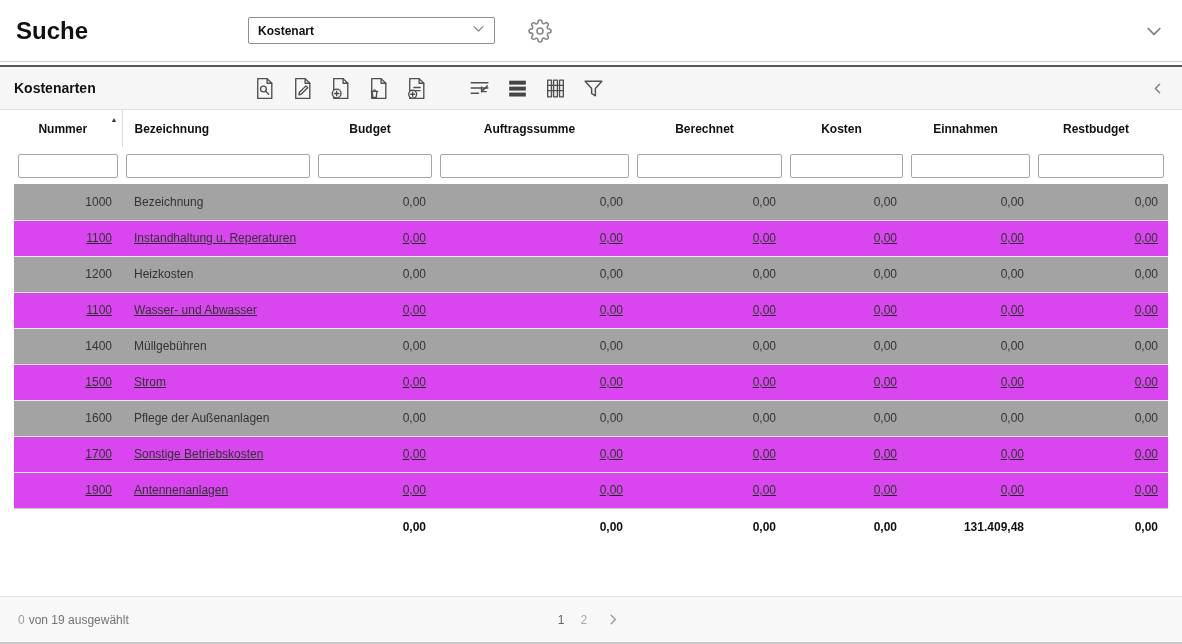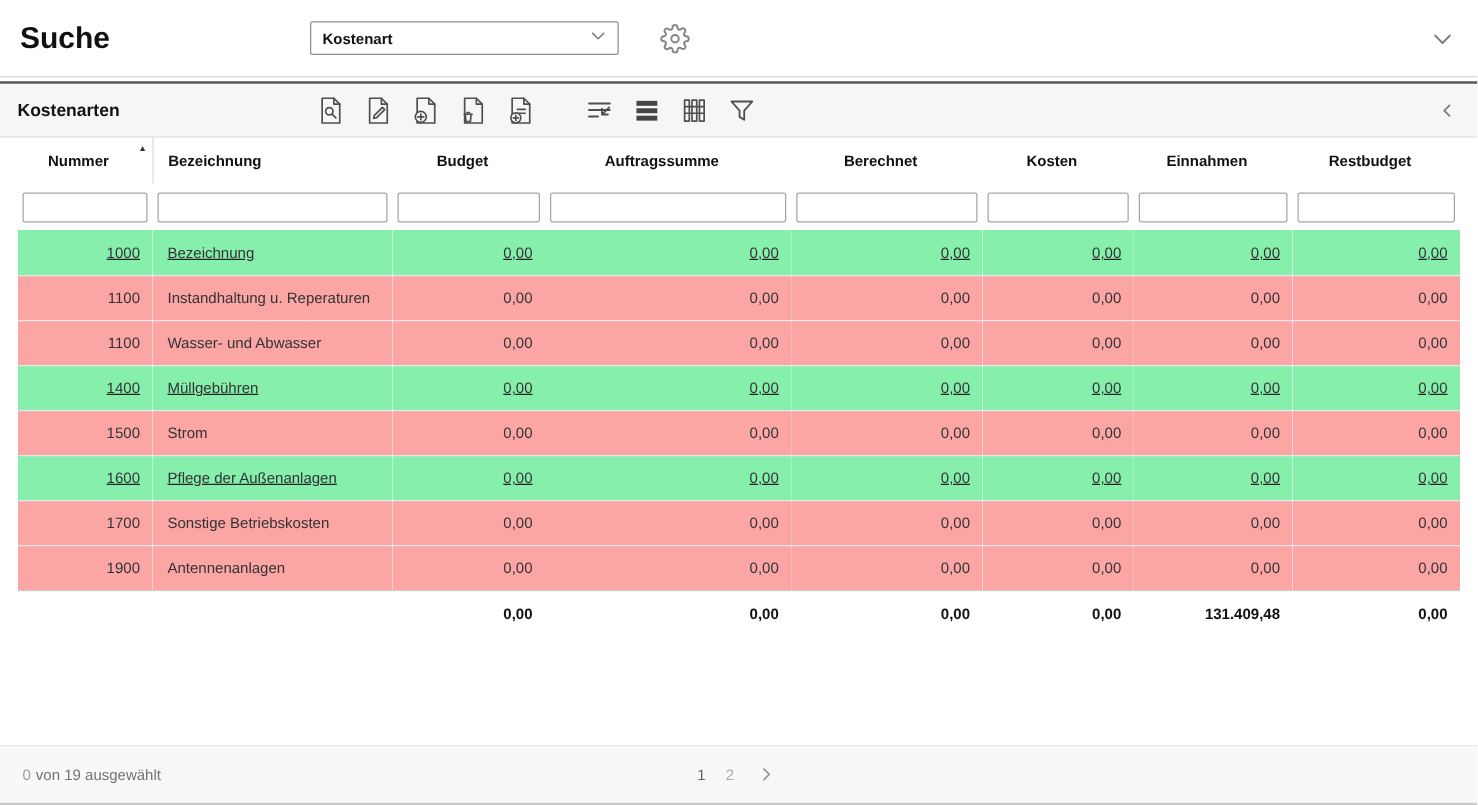--- a/index.html
+++ b/index.html
@@ -30,22 +30,22 @@
   .grid-wrap { flex: 0 0 auto; }
   table { border-collapse: collapse; table-layout: fixed; width: 1154px; margin: 0 14px; font-size: 12px; }
   thead tr.cols th { height: 37px; font-weight: bold; color: #111; text-align: center; padding: 0 10px 0 0; vertical-align: middle; white-space: nowrap; }
   thead tr.cols th.left { text-align: left; padding: 0 0 0 12px; }
   th.col-nummer { position: relative; border-right: 1px solid #dcdcdc; }
   .sort { position: absolute; top: 6px; right: 4px; font-size: 7px; color: #333; line-height: 1; }
   tr.filters td { height: 37px; padding: 0 4px; vertical-align: middle; }
   tr.filters input { width: 100%; height: 24px; border: 1px solid #a6a6a6; border-radius: 2px; padding: 0 5px; font-family: "Liberation Sans", sans-serif; font-size: 12px; background: #fff; }
   tbody td { height: 36px; color: #333; vertical-align: middle; white-space: nowrap; overflow: hidden; }
   tbody tr { border-bottom: 1px solid #e8e8e8; }
-  tbody tr.stripe { background: #86efac; text-decoration: underline; }
-  tbody tr.plain { background: #fca5a5; }
+  tbody tr.stripe { background: #a3a3a3; }
+  tbody tr.plain { background: #d946ef; text-decoration: underline; }
   td.num { text-align: right; padding-right: 10px; }
   td.txt { text-align: left; padding-left: 12px; }
   tfoot td { height: 37px; font-weight: bold; color: #111; border-top: 1px solid #cfcfcf; background: #fff; vertical-align: middle; }
 
   
   .footer { margin-top: auto; height: 46px; flex: 0 0 46px; background: #f8f8f8; border-top: 1px solid #e6e6e6; display: flex; align-items: center; padding: 0 18px; position: relative; font-size: 12px; }
   .sel-count { color: #9a9a9a; margin-right: 4px; }
   .sel-label { color: #737373; }
   .pagination { position: absolute; left: 50%; transform: translateX(-50%); display: flex; align-items: center; gap: 16px; }
   .page { font-size: 12px; cursor: pointer; color: #a8a8a8; }
@@ -252,20 +252,30 @@
       <td class="num">1100</td>
       <td class="txt">Instandhaltung u. Reperaturen</td>
       <td class="num">0,00</td>
       <td class="num">0,00</td>
       <td class="num">0,00</td>
       <td class="num">0,00</td>
       <td class="num">0,00</td>
       <td class="num">0,00</td>
     </tr>
 
+    <tr class="stripe">
+      <td class="num">1200</td>
+      <td class="txt">Heizkosten</td>
+      <td class="num">0,00</td>
+      <td class="num">0,00</td>
+      <td class="num">0,00</td>
+      <td class="num">0,00</td>
+      <td class="num">0,00</td>
+      <td class="num">0,00</td>
+    </tr>
 
     <tr class="plain">
       <td class="num">1100</td>
       <td class="txt">Wasser- und Abwasser</td>
       <td class="num">0,00</td>
       <td class="num">0,00</td>
       <td class="num">0,00</td>
       <td class="num">0,00</td>
       <td class="num">0,00</td>
       <td class="num">0,00</td>

